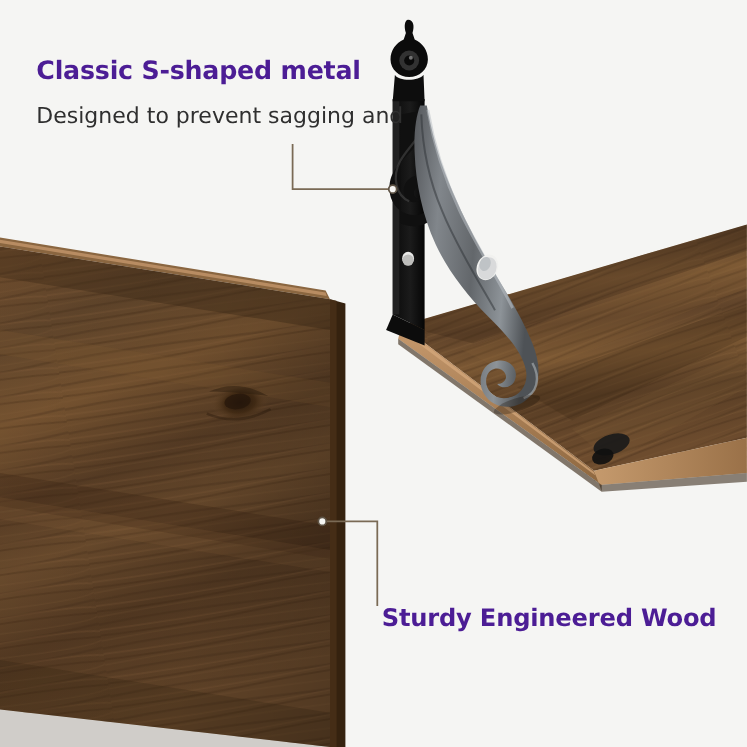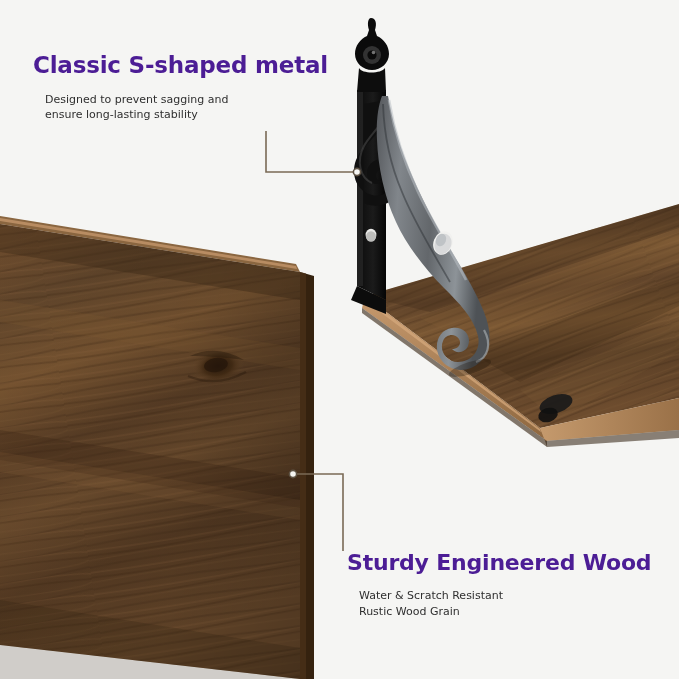--- a/index.html
+++ b/index.html
@@ -16,23 +16,23 @@
   
   .callout{position:absolute;}
   #callout-top{left:33px;top:52px;width:330px;}
   #callout-bottom{left:347px;top:550px;width:320px;}
 
   .headline{
     font-size:23px;font-weight:bold;color:#4c1d95;
     letter-spacing:-0.2px;line-height:1.2;margin:0 0 11px 0;
     white-space:nowrap;
   }
-  #callout-bottom .headline{font-size:22px;margin-bottom:9px;}
+  #callout-bottom .headline{font-size:22px;margin-bottom:22px;}
   .subline{
-    font-size:11px;color:#2f2f2f;line-height:1.42;margin:12px;font-weight:normal;
+    font-size:20px;color:#2f2f2f;line-height:1.42;margin:0;font-weight:normal;
   }
   .subline div{white-space:nowrap;}
 </style>
 </head>
 <body>
 
 <div id="stage">
 
   <svg class="svg-layer" viewBox="0 0 679 679">
     <defs>
@@ -239,25 +239,20 @@
 
       <path d="M297 474 L343 474 L343 551"></path>
       <circle cx="293" cy="474" r="3.6" fill="#f5f5f3" stroke="#5d5244" stroke-width="1.6"></circle>
     </g>
   </svg>
 
   <div class="callout" id="callout-top">
     <h2 class="headline">Classic S-shaped metal</h2>
     <div class="subline">
       <div>Designed to prevent sagging and</div>
-      <div>ensure long-lasting stability</div>
     </div>
   </div>
 
   <div class="callout" id="callout-bottom">
     <h2 class="headline">Sturdy Engineered Wood</h2>
-    <div class="subline">
-      <div>Water &amp; Scratch Resistant</div>
-      <div>Rustic Wood Grain</div>
-    </div>
   </div>
 
 </div>
 
 </body></html>

